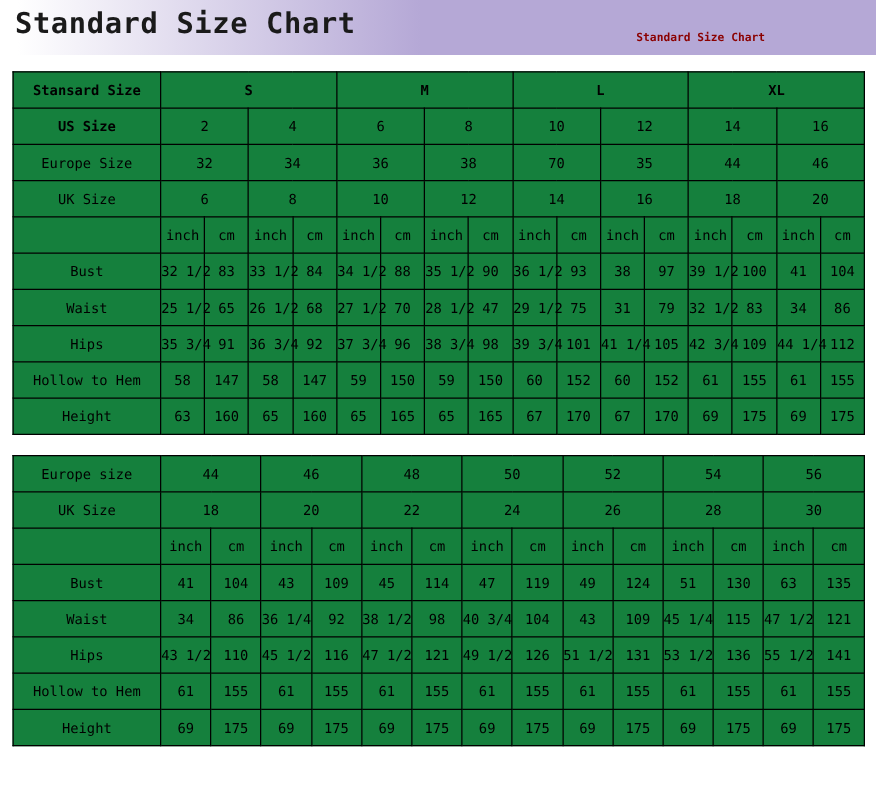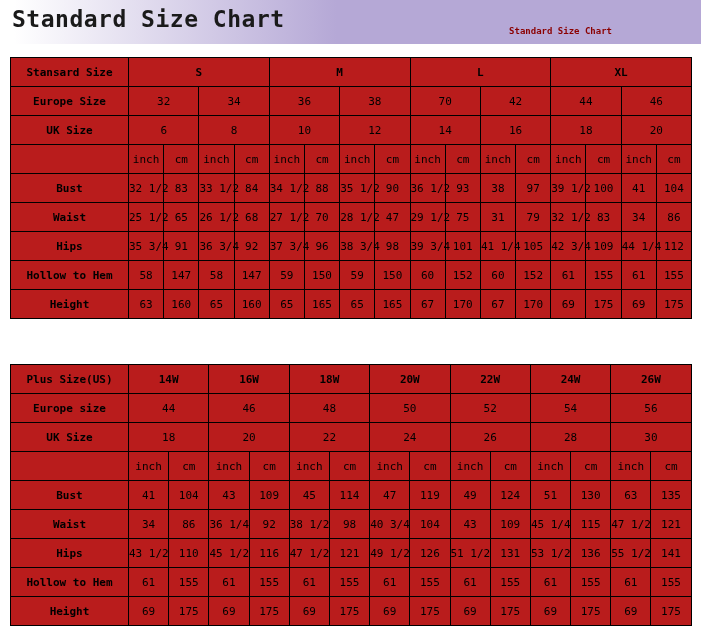--- a/index.html
+++ b/index.html
@@ -43,34 +43,34 @@
     top: 26px;
     font-size: 9px;
     font-weight: bold;
     color: #8b0000;
     font-family: "DejaVu Sans Mono", monospace;
   }
   table.chart {
     position: absolute;
     border-collapse: collapse;
     table-layout: fixed;
-    background: #b91c1c;
+    background: #15803d;
   }
   table.chart td {
     border: 1px solid #000000;
     font-size: 11px;
     text-align: center;
     vertical-align: middle;
     height: 28px;
     padding: 0;
     font-family: "DejaVu Sans Mono", monospace;
     white-space: nowrap;
   }
   td.rowhead {
-    font-weight: bold;
+    font-weight: normal;
   }
   td.bold {
     font-weight: bold;
   }
   td.small {
     font-size: 10px;
   }
   table.t1 {
     left: 10px;
     top: 57px;
@@ -98,29 +98,40 @@
     </colgroup>
     <tbody>
       <tr>
         <td class="rowhead bold">Stansard Size</td>
         <td class="bold" colspan="4">S</td>
         <td class="bold" colspan="4">M</td>
         <td class="bold" colspan="4">L</td>
         <td class="bold" colspan="4">XL</td>
       </tr>
 
+      <tr>
+        <td class="rowhead bold">US Size</td>
+        <td colspan="2">2</td>
+        <td colspan="2">4</td>
+        <td colspan="2">6</td>
+        <td colspan="2">8</td>
+        <td colspan="2">10</td>
+        <td colspan="2">12</td>
+        <td colspan="2">14</td>
+        <td colspan="2">16</td>
+      </tr>
 
       <tr>
         <td class="rowhead">Europe Size</td>
         <td colspan="2">32</td>
         <td colspan="2">34</td>
         <td colspan="2">36</td>
         <td colspan="2">38</td>
         <td colspan="2">70</td>
-        <td colspan="2">42</td>
+        <td colspan="2">35</td>
         <td colspan="2">44</td>
         <td colspan="2">46</td>
       </tr>
 
       <tr>
         <td class="rowhead">UK Size</td>
         <td colspan="2">6</td>
         <td colspan="2">8</td>
         <td colspan="2">10</td>
         <td colspan="2">12</td>
@@ -251,30 +262,20 @@
       </tr>
     </tbody>
   </table>
 
   <table class="chart t2">
     <colgroup>
       <col style="width:118px">
       <col span="14" style="width:40.2px">
     </colgroup>
     <tbody>
-      <tr>
-        <td class="rowhead bold">Plus Size(US)</td>
-        <td class="bold" colspan="2">14W</td>
-        <td class="bold" colspan="2">16W</td>
-        <td class="bold" colspan="2">18W</td>
-        <td class="bold" colspan="2">20W</td>
-        <td class="bold" colspan="2">22W</td>
-        <td class="bold" colspan="2">24W</td>
-        <td class="bold" colspan="2">26W</td>
-      </tr>
 
       <tr>
         <td class="rowhead">Europe size</td>
         <td colspan="2">44</td>
         <td colspan="2">46</td>
         <td colspan="2">48</td>
         <td colspan="2">50</td>
         <td colspan="2">52</td>
         <td colspan="2">54</td>
         <td colspan="2">56</td>

